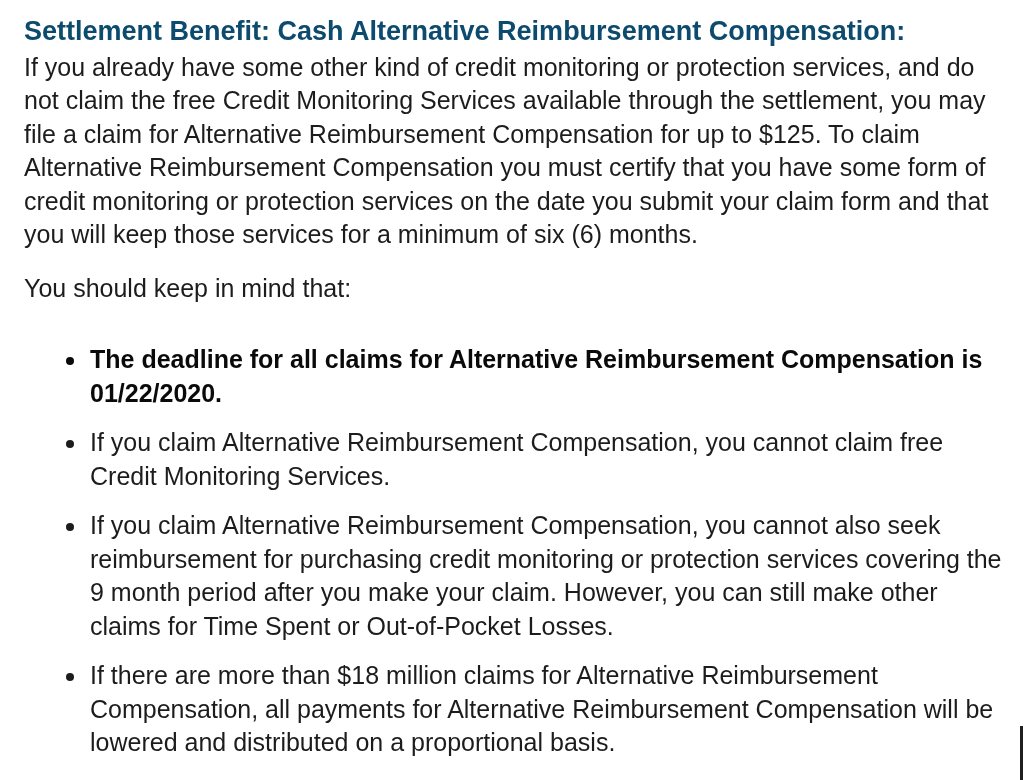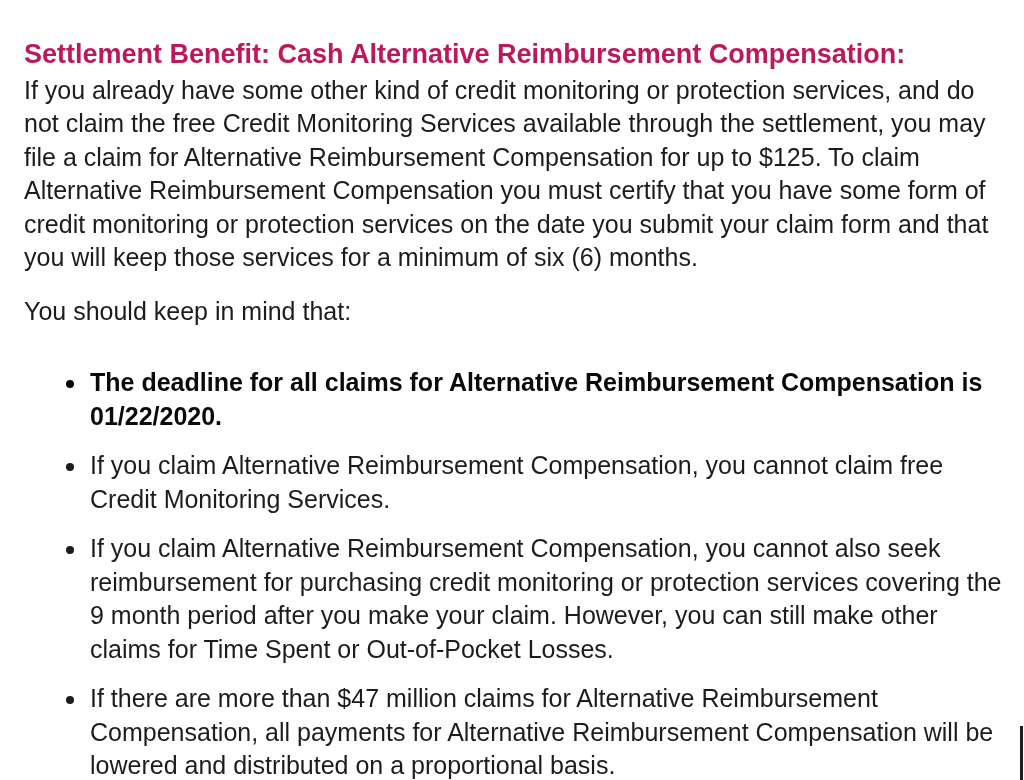--- a/index.html
+++ b/index.html
@@ -21,22 +21,21 @@
     width: 1024px;
     padding: 13px 10px 0 24px;
     font-size: 25px;
     line-height: 1.34;
   }
   .section-heading {
     display: block;
     font-weight: 700;
     font-size: 27px;
     line-height: 1.4;
-    color: #be185d;
-    margin-top: 23px;
+    color: #0c4a6e;
   }
   .intro-para {
     margin: 0 0 20px 0;
   }
   .note-line {
     margin: 0;
   }
   ul.keep-in-mind {
     margin: 38px 0 0 0;
     padding: 0 0 0 64px;
@@ -68,18 +67,18 @@
     <strong class="section-heading">Settlement Benefit: Cash Alternative Reimbursement Compensation:</strong>
     <span>If you already have some other kind of credit monitoring or protection services, and do not claim the free Credit Monitoring Services available through the settlement, you may file a claim for Alternative Reimbursement Compensation for up to $125. To claim Alternative Reimbursement Compensation you must certify that you have some form of credit monitoring or protection services on the date you submit your claim form and that you will keep those services for a minimum of six (6) months.</span>
   </p>
 
   <p class="note-line">You should keep in mind that:</p>
 
   <ul class="keep-in-mind">
       <li class="bold">The deadline for all claims for Alternative Reimbursement Compensation is 01/22/2020.</li>
       <li>If you claim Alternative Reimbursement Compensation, you cannot claim free Credit Monitoring Services.</li>
       <li>If you claim Alternative Reimbursement Compensation, you cannot also seek reimbursement for purchasing credit monitoring or protection services covering the 9 month period after you make your claim. However, you can still make other claims for Time Spent or Out-of-Pocket Losses.</li>
-      <li>If there are more than $47 million claims for Alternative Reimbursement Compensation, all payments for Alternative Reimbursement Compensation will be lowered and distributed on a proportional basis.</li>
+      <li>If there are more than $18 million claims for Alternative Reimbursement Compensation, all payments for Alternative Reimbursement Compensation will be lowered and distributed on a proportional basis.</li>
     </ul>
 
 </div>
 
 <div class="scrollbar-thumb"></div>
 
 </body></html>

